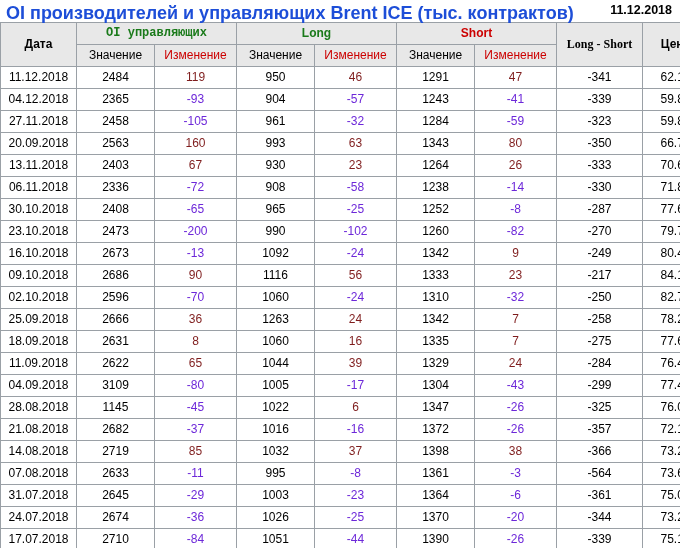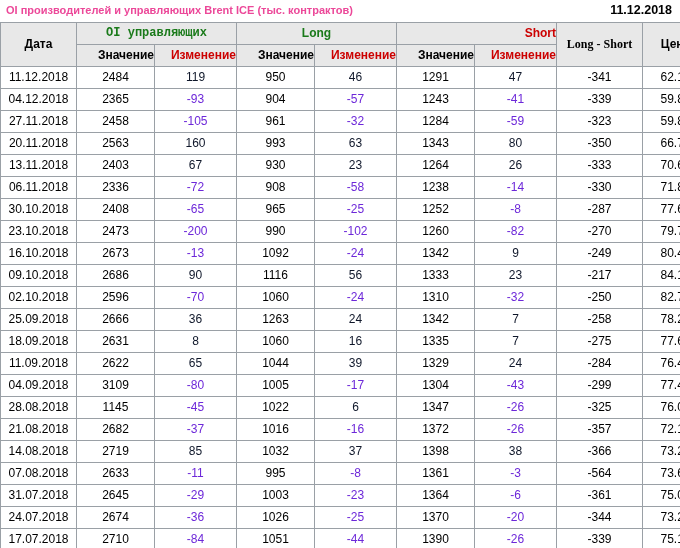--- a/index.html
+++ b/index.html
@@ -20,23 +20,23 @@
     width: 680px;
     height: 548px;
   }
   .titlebar {
     position: relative;
     height: 22px;
     padding: 3px 8px 0 6px;
     box-sizing: border-box;
   }
   .title {
-    font-size: 11px;
+    font-size: 18px;
     font-weight: bold;
-    color: #ec4899;
+    color: #1d4ed8;
     display: inline-block;
   }
   .title-date {
     position: absolute;
     right: 8px;
     top: 3px;
     font-size: 12.5px;
     font-weight: bold;
     color: #000000;
   }
@@ -64,49 +64,47 @@
   th.grp-upr {
     color: #1a7a1a;
     font-family: Liberation Mono, monospace;
   }
   th.grp-long {
     color: #1a7a1a;
     text-align: center;
   }
   th.grp-short {
     color: #cc0000;
-    text-align: right;
   }
   th.grp-ls {
     width: 86px;
     font-family: Liberation Serif, serif;
   }
   th.grp-price {
     width: 66px;
   }
   th.sub {
-    font-weight: bold;
+    font-weight: normal;
     font-size: 12px;
-    text-align: right;
   }
   th.sub-val { color: #000000; }
   th.sub-chg-red { color: #cc0000; }
 
   col.c-date { width: 76px; }
   col.c-val { width: 78px; }
   col.c-chg { width: 82px; }
   col.c-ls { width: 86px; }
   col.c-price { width: 66px; }
 
   tbody td {
     text-align: center;
     color: #000000;
   }
   tbody td.date { text-align: center; }
-  tbody td.pos { color: #0f172a; }
+  tbody td.pos { color: #7f1d1d; }
   tbody td.neg { color: #6d28d9; }
 </style>
 </head>
 <body>
 
 <div class="page">
 
   <div class="titlebar">
     <span class="title">OI производителей и управляющих Brent ICE (тыс. контрактов)</span>
     <span class="title-date">11.12.2018</span>
@@ -170,21 +168,21 @@
           <td>2458</td>
           <td class="neg">-105</td>
           <td>961</td>
           <td class="neg">-32</td>
           <td>1284</td>
           <td class="neg">-59</td>
           <td>-323</td>
           <td>59.86</td>
         </tr>
         <tr>
-          <td class="date">20.11.2018</td>
+          <td class="date">20.09.2018</td>
           <td>2563</td>
           <td class="pos">160</td>
           <td>993</td>
           <td class="pos">63</td>
           <td>1343</td>
           <td class="pos">80</td>
           <td>-350</td>
           <td>66.79</td>
         </tr>
         <tr>

